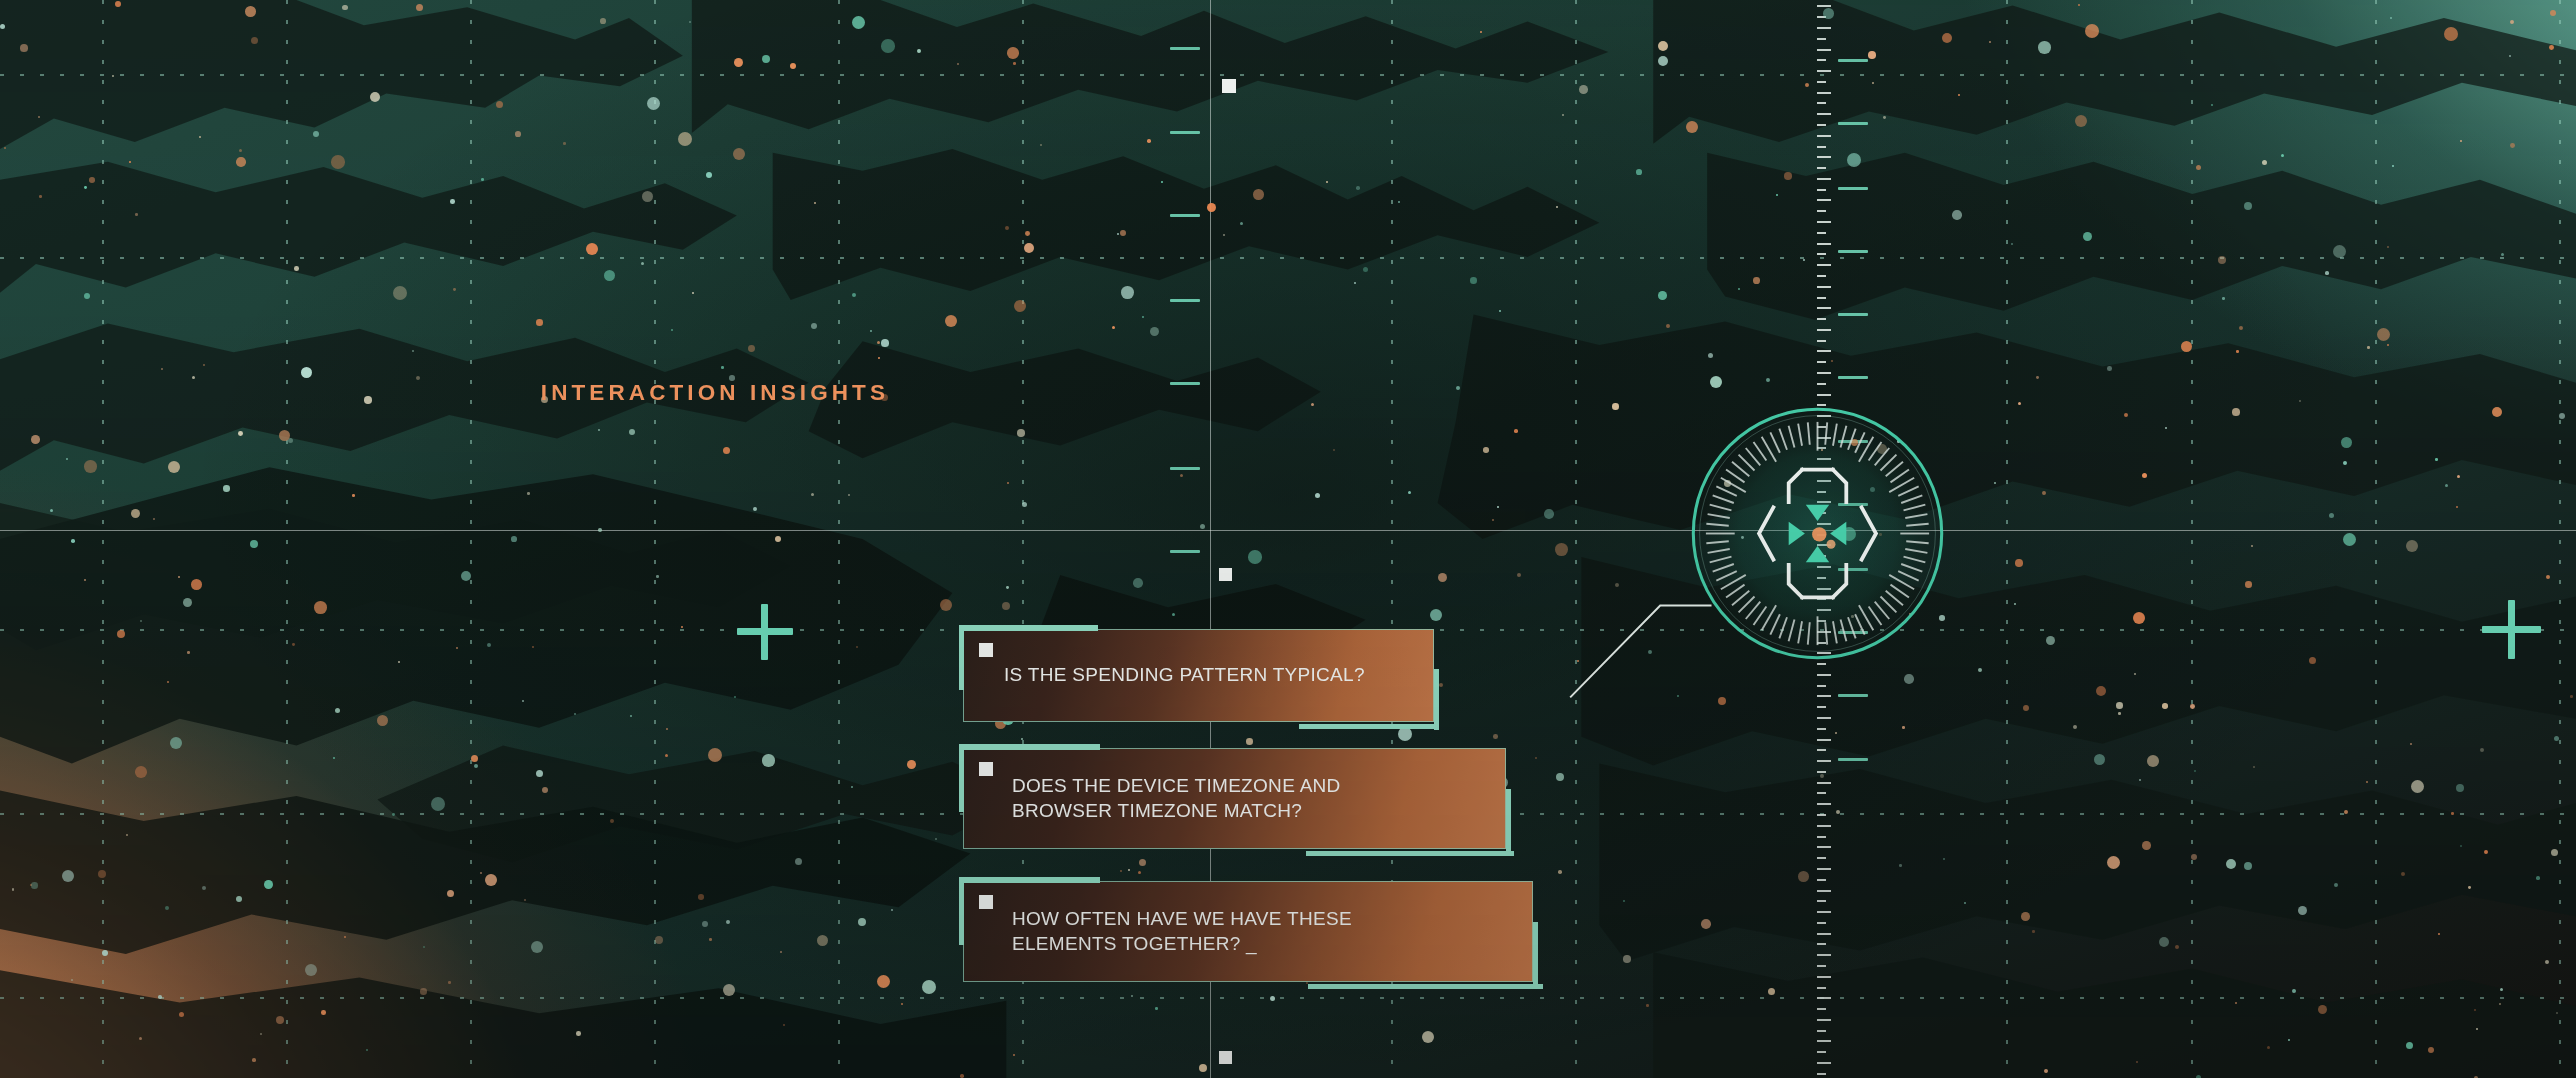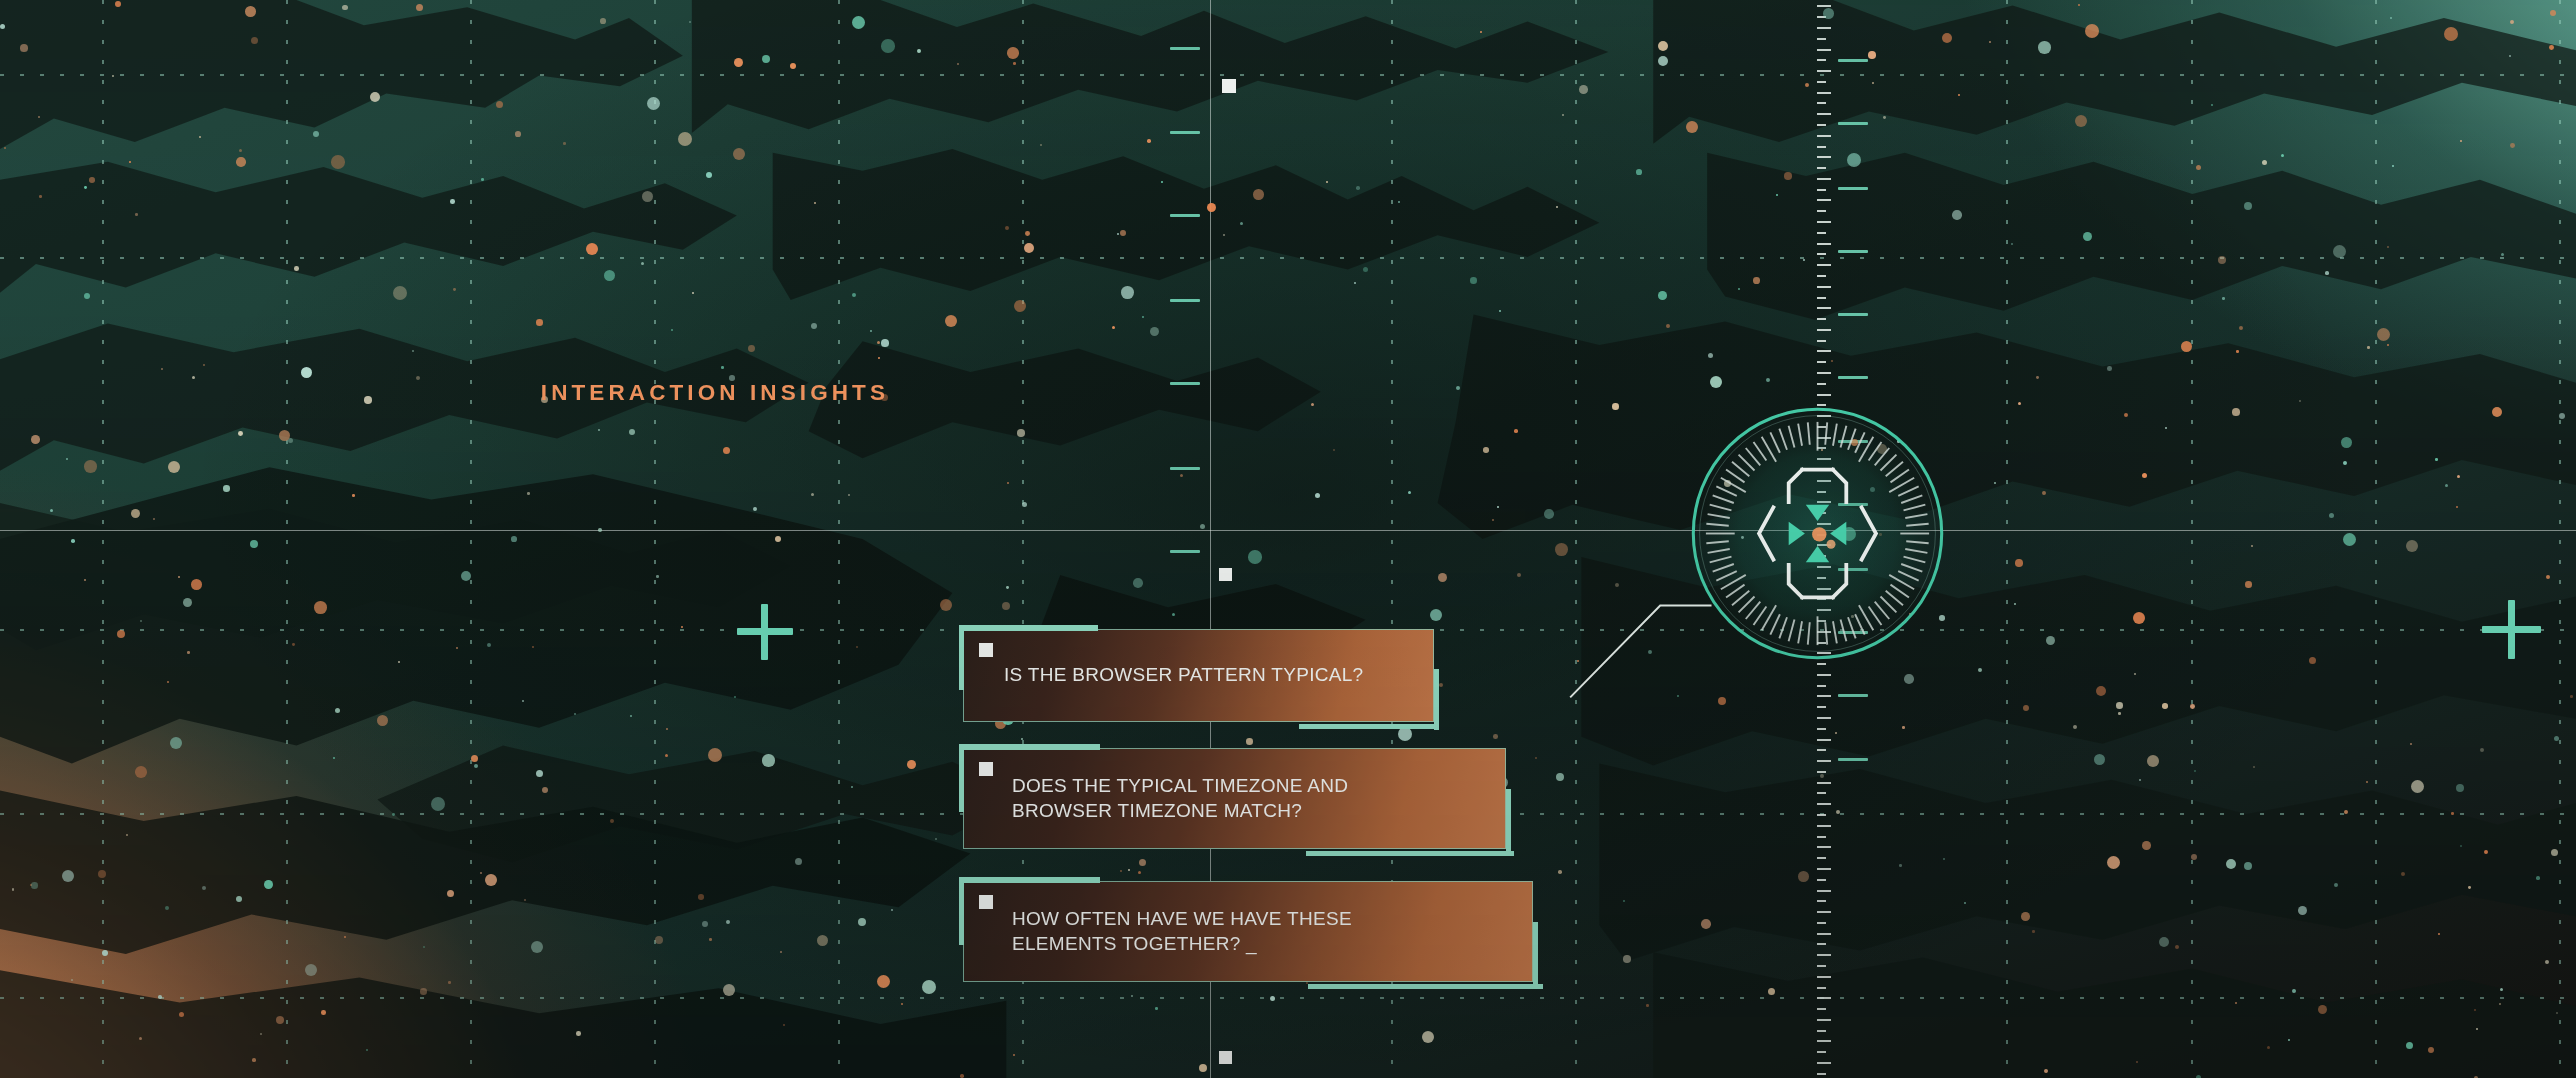--- a/index.html
+++ b/index.html
@@ -886,32 +886,32 @@
   </div>
 
   <div class="card" style="left:963px;top:629px;width:471px;height:93px">
     <div class="fill"></div>
     <div class="edge"></div>
     <div class="br" style="left:0;top:-3.6px;width:135px;height:5.4px"></div>
     <div class="br" style="left:-4.5px;top:-3.6px;width:5.4px;height:65px"></div>
     <div class="br" style="left:336px;bottom:-7.2px;width:140px;height:5.4px"></div>
     <div class="br" style="right:-5.4px;top:40px;width:5.4px;height:61px"></div>
     <div class="marker"></div>
-    <div class="txt" style="left:41px;top:0;height:93px;display:flex;align-items:center;width:413px">IS THE BROWSER PATTERN TYPICAL?</div>
+    <div class="txt" style="left:41px;top:0;height:93px;display:flex;align-items:center;width:413px">IS THE SPENDING PATTERN TYPICAL?</div>
   </div>
 
   <div class="card" style="left:963px;top:748px;width:543px;height:101px">
     <div class="fill"></div>
     <div class="edge"></div>
     <div class="br" style="left:0;top:-3.6px;width:137px;height:5.4px"></div>
     <div class="br" style="left:-4.5px;top:-3.6px;width:5.4px;height:68px"></div>
     <div class="br" style="left:343px;bottom:-7.2px;width:208px;height:5.4px"></div>
     <div class="br" style="right:-5.4px;top:41px;width:5.4px;height:66px"></div>
     <div class="marker"></div>
-    <div class="txt" style="left:49px;top:0;height:101px;display:flex;align-items:center;width:395px">DOES THE TYPICAL TIMEZONE AND BROWSER TIMEZONE MATCH?</div>
+    <div class="txt" style="left:49px;top:0;height:101px;display:flex;align-items:center;width:395px">DOES THE DEVICE TIMEZONE AND BROWSER TIMEZONE MATCH?</div>
   </div>
 
   <div class="card" style="left:963px;top:881px;width:570px;height:101px">
     <div class="fill"></div>
     <div class="edge"></div>
     <div class="br" style="left:0;top:-3.6px;width:137px;height:5.4px"></div>
     <div class="br" style="left:-4.5px;top:-3.6px;width:5.4px;height:68px"></div>
     <div class="br" style="left:345px;bottom:-7.2px;width:235px;height:5.4px"></div>
     <div class="br" style="right:-5.4px;top:41px;width:5.4px;height:66px"></div>
     <div class="marker"></div>

